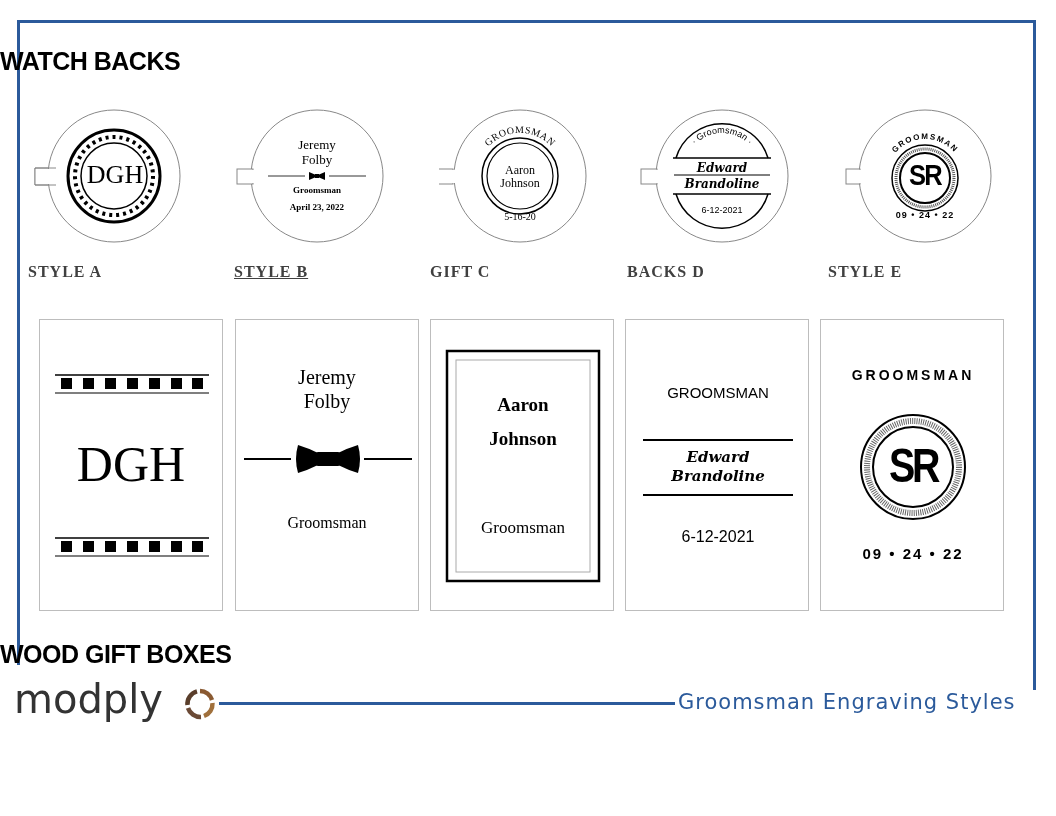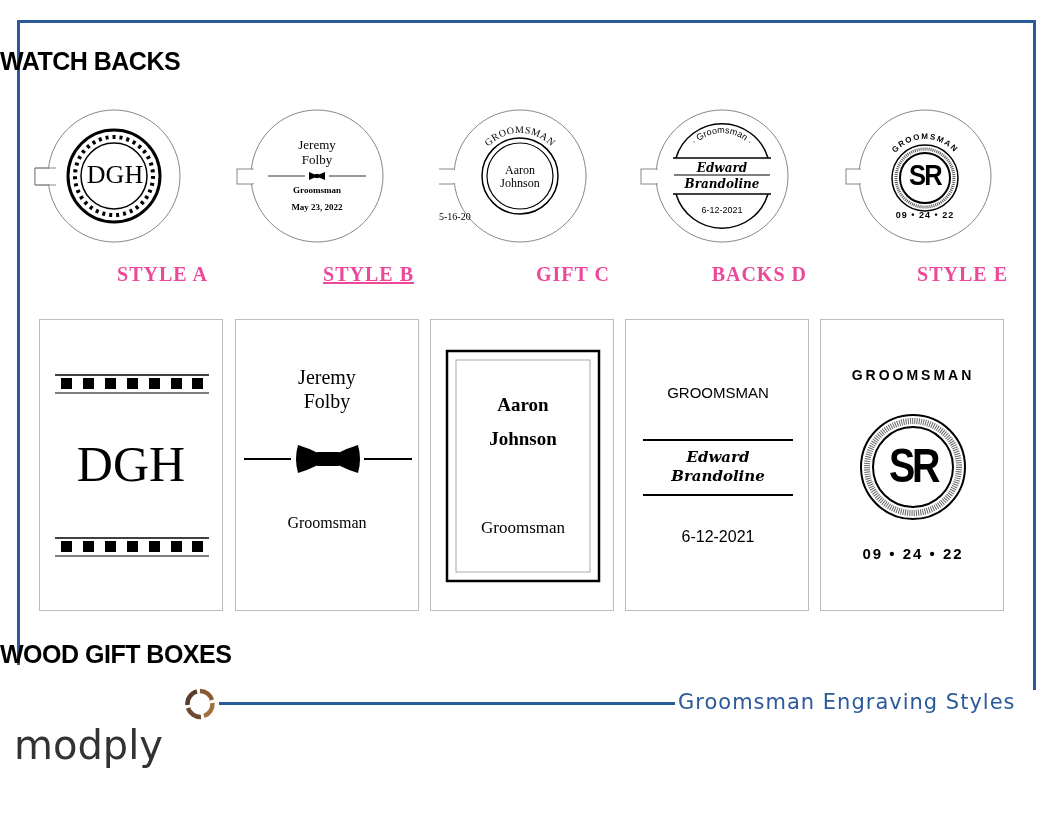--- a/index.html
+++ b/index.html
@@ -3,24 +3,24 @@
 <meta charset="utf-8">
 <style>
   html,body{margin:0;padding:0;background:#fff;}
   body{width:1056px;height:816px;position:relative;overflow:hidden;font-family:"Liberation Sans",sans-serif;}
   .frame-top{position:absolute;left:17px;top:20px;width:1019px;height:3px;background:#2b5a9b;}
   .frame-left{position:absolute;left:17px;top:20px;width:3px;height:645px;background:#2b5a9b;}
   .frame-right{position:absolute;left:1033px;top:20px;width:3px;height:670px;background:#2b5a9b;}
   .section-title{position:absolute;left:0;width:1056px;text-align:left;font-family:"Liberation Sans",sans-serif;font-weight:bold;font-size:25px;color:#000;letter-spacing:-0.5px;}
   .watch{position:absolute;top:108px;width:150px;height:140px;}
   .watch svg{position:absolute;left:0;top:0;}
-  .style-label{position:absolute;top:263px;width:180px;text-align:right;font-family:"Liberation Serif",serif;font-weight:bold;font-size:20px;letter-spacing:1px;color:#ec4899;}
+  .style-label{position:absolute;top:263px;width:180px;text-align:left;font-family:"Liberation Serif",serif;font-weight:bold;font-size:16px;letter-spacing:1px;color:#404040;}
   .box{position:absolute;top:319px;width:184px;height:292px;border:1.5px solid #bdbdbd;box-sizing:border-box;background:#fff;}
   .box svg{position:absolute;left:0;top:0;}
-  .logo-text{position:absolute;left:14px;top:676px;font-family:"DejaVu Sans",sans-serif;font-size:40px;color:#333;letter-spacing:0px;margin-top:46px;}
+  .logo-text{position:absolute;left:14px;top:676px;font-family:"DejaVu Sans",sans-serif;font-size:40px;color:#333;letter-spacing:0px;}
   .logo-ring{position:absolute;left:184px;top:688px;}
   .footer-line{position:absolute;left:219px;top:702px;width:456px;height:3px;background:#2b5a9b;}
   .footer-title{position:absolute;left:678px;top:690px;font-family:"DejaVu Sans",sans-serif;font-size:21px;color:#2b5a9b;letter-spacing:1px;white-space:nowrap;}
 </style>
 </head>
 <body>
 
 <div class="frame-top"></div>
 <div class="frame-left"></div>
 <div class="frame-right"></div>
@@ -47,40 +47,40 @@
     <rect x="1" y="61" width="16" height="15" fill="#fff" stroke="#888" stroke-width="1"></rect>
     <rect x="14" y="62" width="4" height="13" fill="#fff"></rect>
     <line x1="32" y1="68" x2="69" y2="68" stroke="#333" stroke-width="1"></line>
     <line x1="93" y1="68" x2="130" y2="68" stroke="#333" stroke-width="1"></line>
     <path d="M73,64 L80,67 L80,69 L73,72 Z M89,64 L82,67 L82,69 L89,72 Z" fill="#000"></path>
     <rect x="79" y="66" width="4" height="4" fill="#000"></rect>
   </svg>
   <div style="position:absolute;left:0;top:29px;width:162px;text-align:center;font-family:'Liberation Serif',serif;font-size:13px;color:#000;">Jeremy</div>
   <div style="position:absolute;left:0;top:44px;width:162px;text-align:center;font-family:'Liberation Serif',serif;font-size:13px;color:#000;">Folby</div>
   <div style="position:absolute;left:0;top:77px;width:162px;text-align:center;font-family:'Liberation Serif',serif;font-weight:bold;font-size:9px;color:#000;">Groomsman</div>
-  <div style="position:absolute;left:0;top:94px;width:162px;text-align:center;font-family:'Liberation Serif',serif;font-weight:bold;font-size:9px;color:#000;">May 23, 2022</div>
+  <div style="position:absolute;left:0;top:94px;width:162px;text-align:center;font-family:'Liberation Serif',serif;font-weight:bold;font-size:9px;color:#000;">April 23, 2022</div>
 </div>
 <div class="style-label" style="left:234px;text-decoration:underline;">STYLE B</div>
 
 <div class="watch" style="left:439px;">
   <svg width="150" height="140" viewBox="0 0 150 140">
     <circle cx="81" cy="68" r="66" fill="#fff" stroke="#888" stroke-width="1"></circle>
     <rect x="-4" y="61" width="18" height="15" fill="#fff" stroke="#888" stroke-width="1"></rect>
     <rect x="12" y="62" width="4" height="13" fill="#fff"></rect>
     <circle cx="81" cy="68" r="38" fill="none" stroke="#000" stroke-width="1.5"></circle>
     <circle cx="81" cy="68" r="33" fill="none" stroke="#000" stroke-width="1.2"></circle>
     <defs>
       <path id="arcC" d="M38,68 A43,43 0 0,1 124,68"></path>
       <path id="arcCb" d="M50,100 A43,43 0 0,0 112,100"></path>
     </defs>
     <text font-family="Liberation Serif, serif" font-size="10" fill="#000" letter-spacing="0.5"><textPath href="#arcC" startOffset="50%" text-anchor="middle">GROOMSMAN</textPath></text>
   </svg>
   <div style="position:absolute;left:0;top:55px;width:162px;text-align:center;font-family:'Liberation Serif',serif;font-size:12px;color:#000;">Aaron</div>
   <div style="position:absolute;left:0;top:68px;width:162px;text-align:center;font-family:'Liberation Serif',serif;font-size:12px;color:#000;">Johnson</div>
-  <div style="position:absolute;left:0;top:103px;width:162px;font-family:'Liberation Serif',serif;font-size:10px;color:#000;">5-16-20</div>
+  <div style="position:absolute;left:0;top:103px;width:162px;text-align:center;font-family:'Liberation Serif',serif;font-size:10px;color:#000;">5-16-20</div>
 </div>
 <div class="style-label" style="left:430px;">GIFT C</div>
 
 <div class="watch" style="left:640px;">
   <svg width="150" height="140" viewBox="0 0 150 140">
     <circle cx="82" cy="68" r="66" fill="#fff" stroke="#888" stroke-width="1"></circle>
     <rect x="1" y="61" width="16" height="15" fill="#fff" stroke="#888" stroke-width="1"></rect>
     <rect x="14" y="62" width="4" height="13" fill="#fff"></rect>
     <path d="M36,50 A48,48 0 0,1 128,50" fill="none" stroke="#000" stroke-width="1.5"></path>
     <path d="M36,86 A48,48 0 0,0 128,86" fill="none" stroke="#000" stroke-width="1.5"></path>

